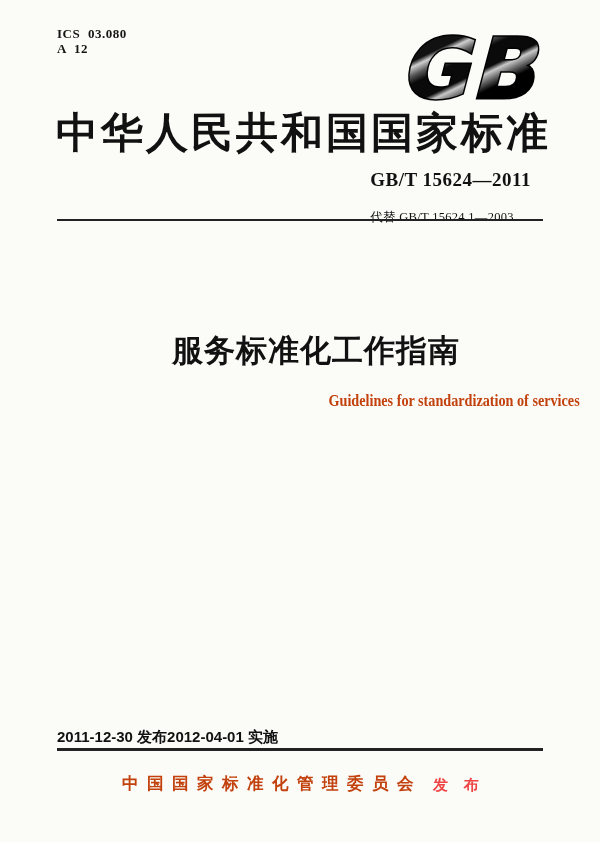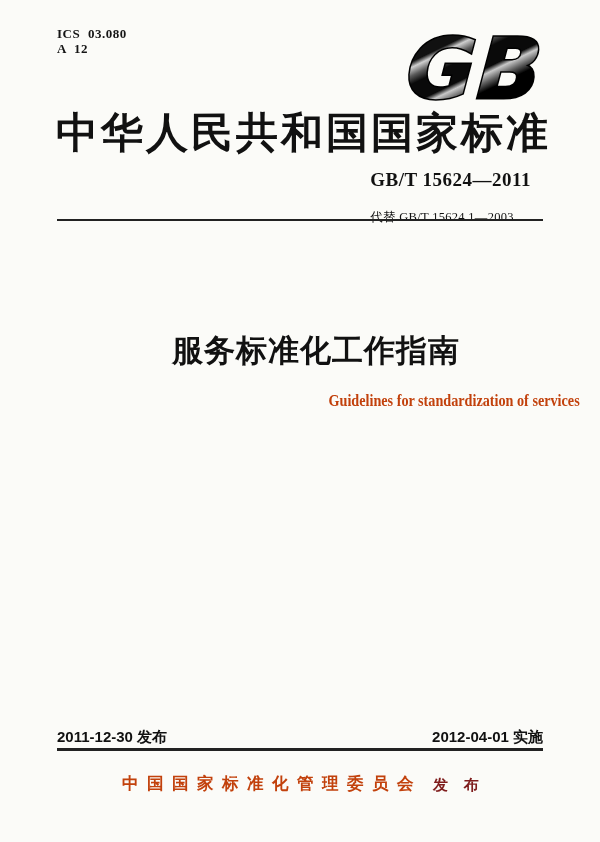--- a/index.html
+++ b/index.html
@@ -95,21 +95,21 @@
     letter-spacing: 0px;
     transform: scaleX(0.86);
     transform-origin: center;
     white-space: nowrap;
   }
 
   
   .dates-row {
     left: 57px; top: 728px; width: 486px;
     display: flex;
-    justify-content: space-between;
+    justify-content: flex-start;
     font-family: "Liberation Sans", sans-serif;
     font-weight: bold;
     font-size: 15px;
     line-height: 18px;
     color: #111;
     white-space: nowrap;
   }
 
   
   .issuer-line1 {
@@ -132,21 +132,21 @@
     white-space: nowrap;
     color: #c2410c;
   }
   .issue-action {
     left: 433px; top: 776px;
     font-family: "Liberation Serif", serif;
     font-weight: bold;
     font-size: 15px;
     letter-spacing: 6px;
     white-space: nowrap;
-    color: #7f1d1d;
+    color: #ef4444;
   }
 </style>
 </head>
 <body>
 
 <div class="page">
 
   <div class="abs ics-block">
     <div>ICS 03.080</div>
     <div>A 12</div>

